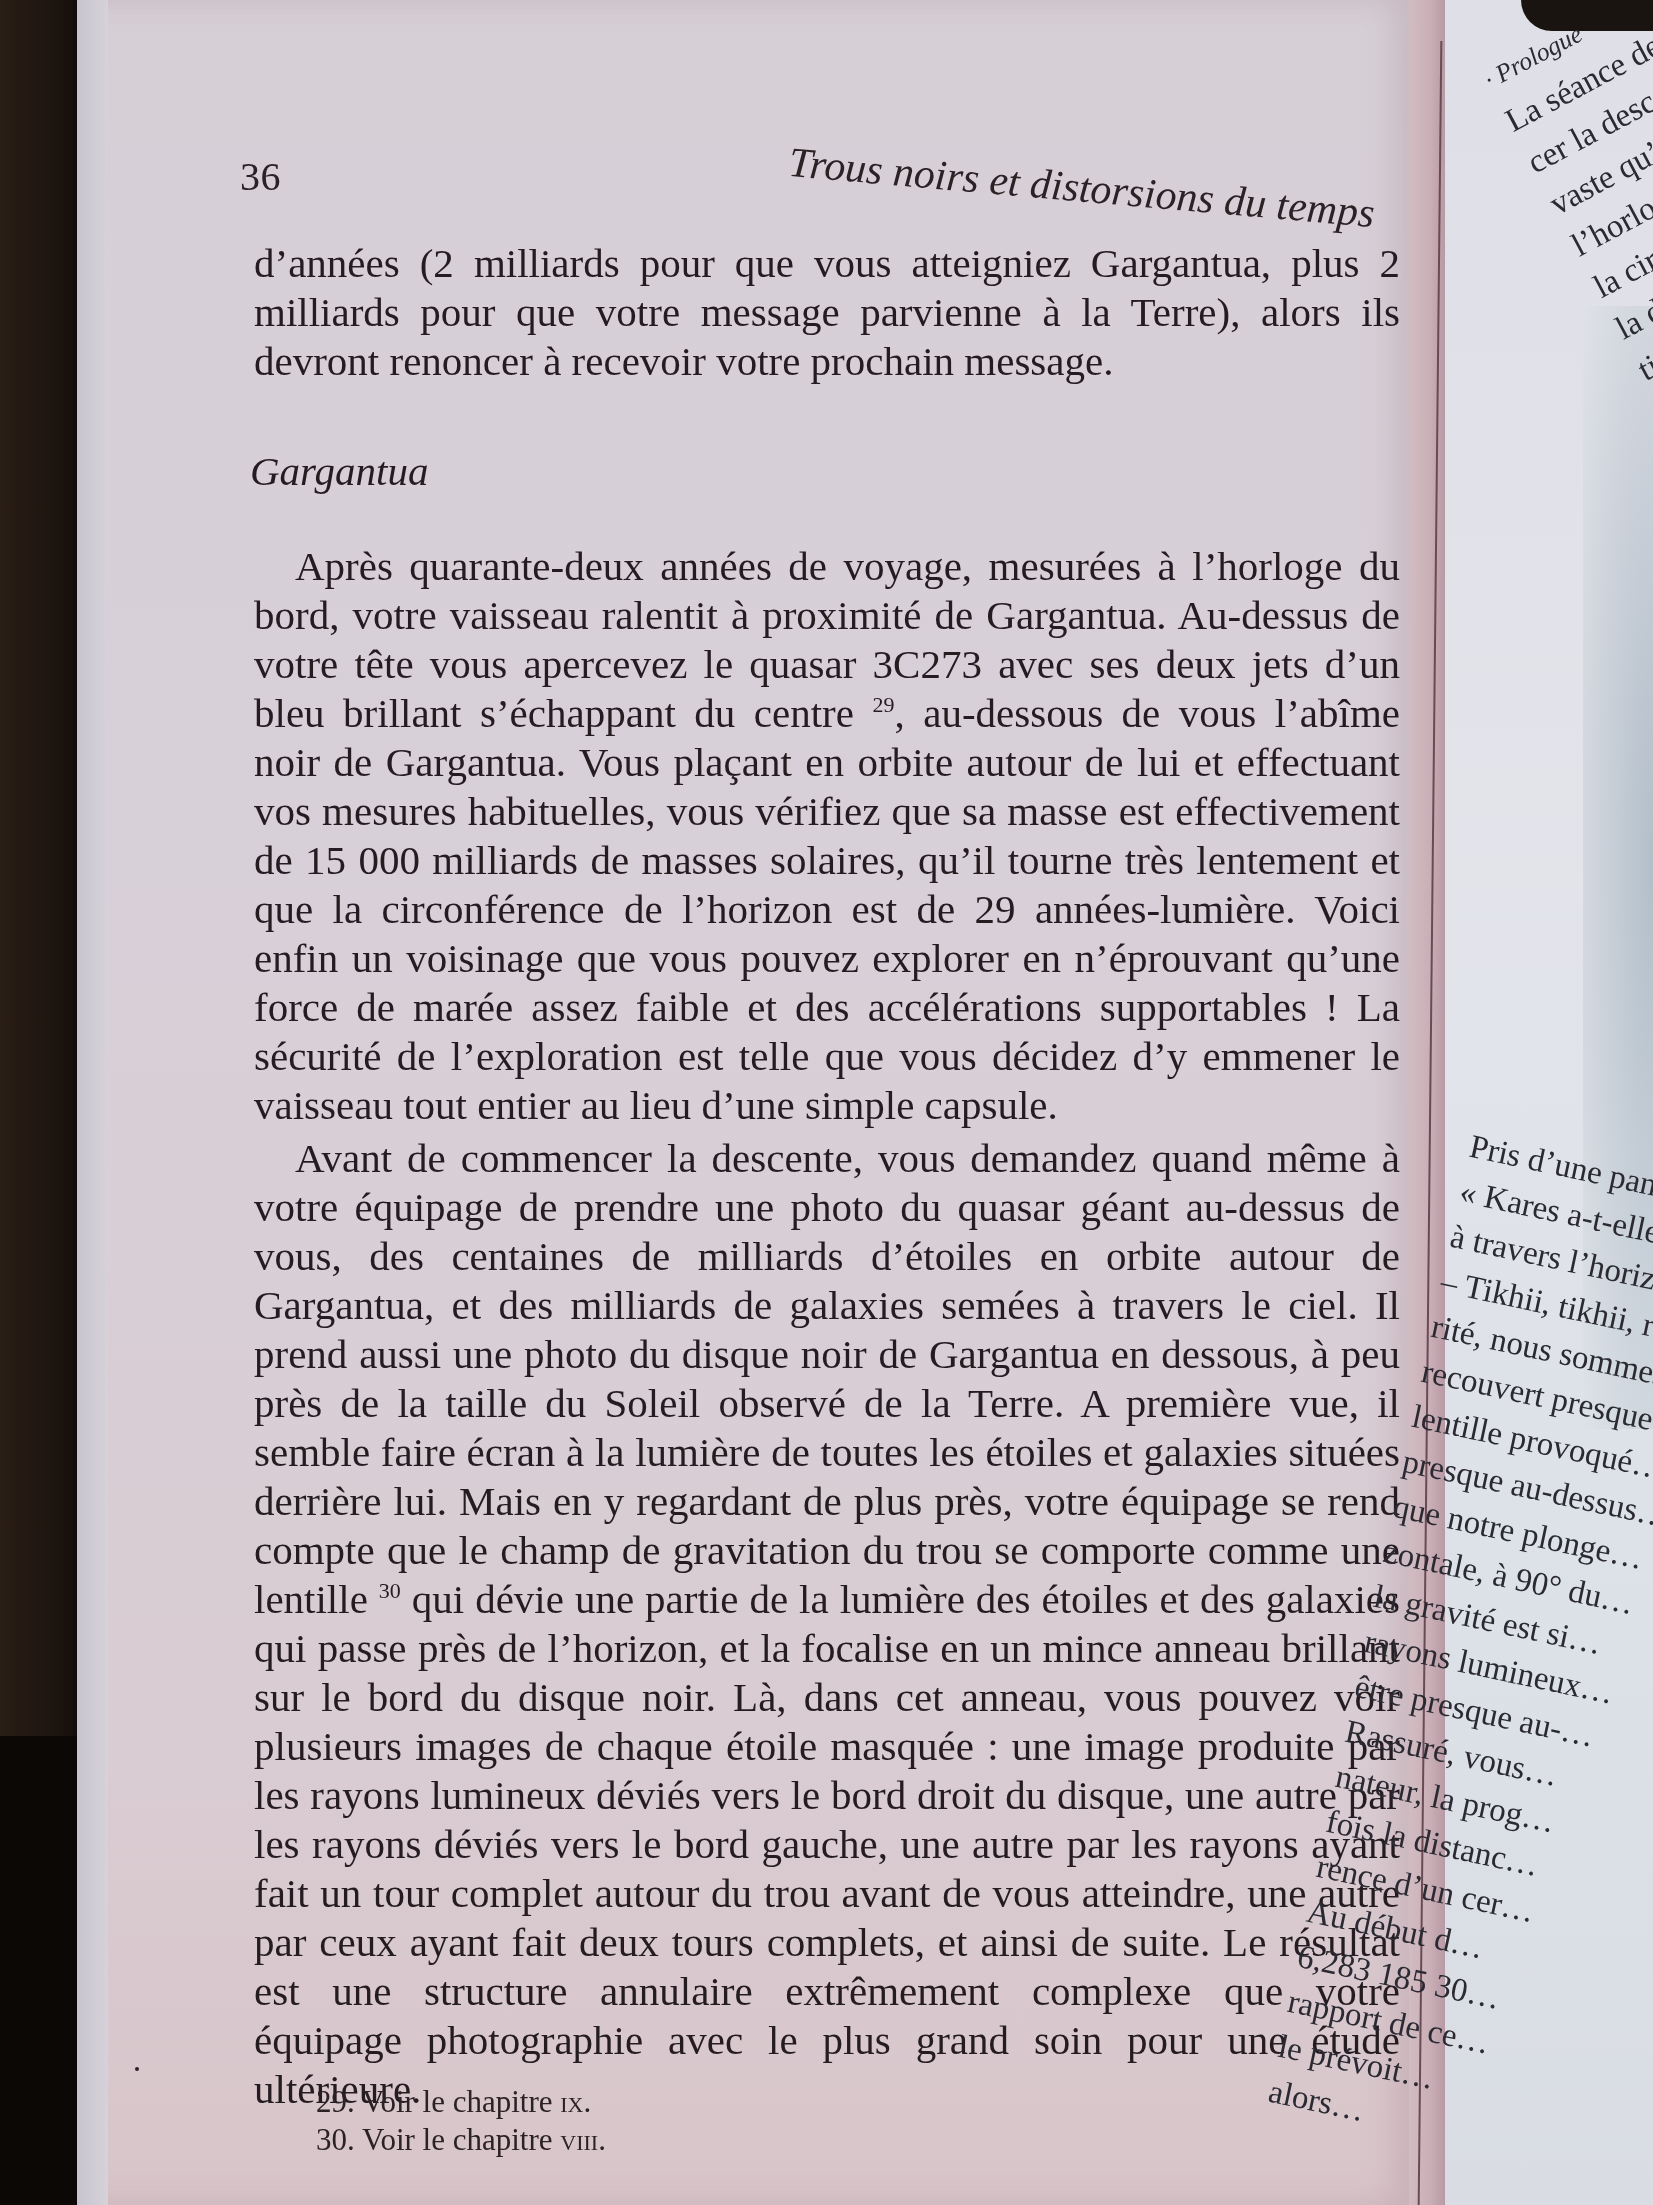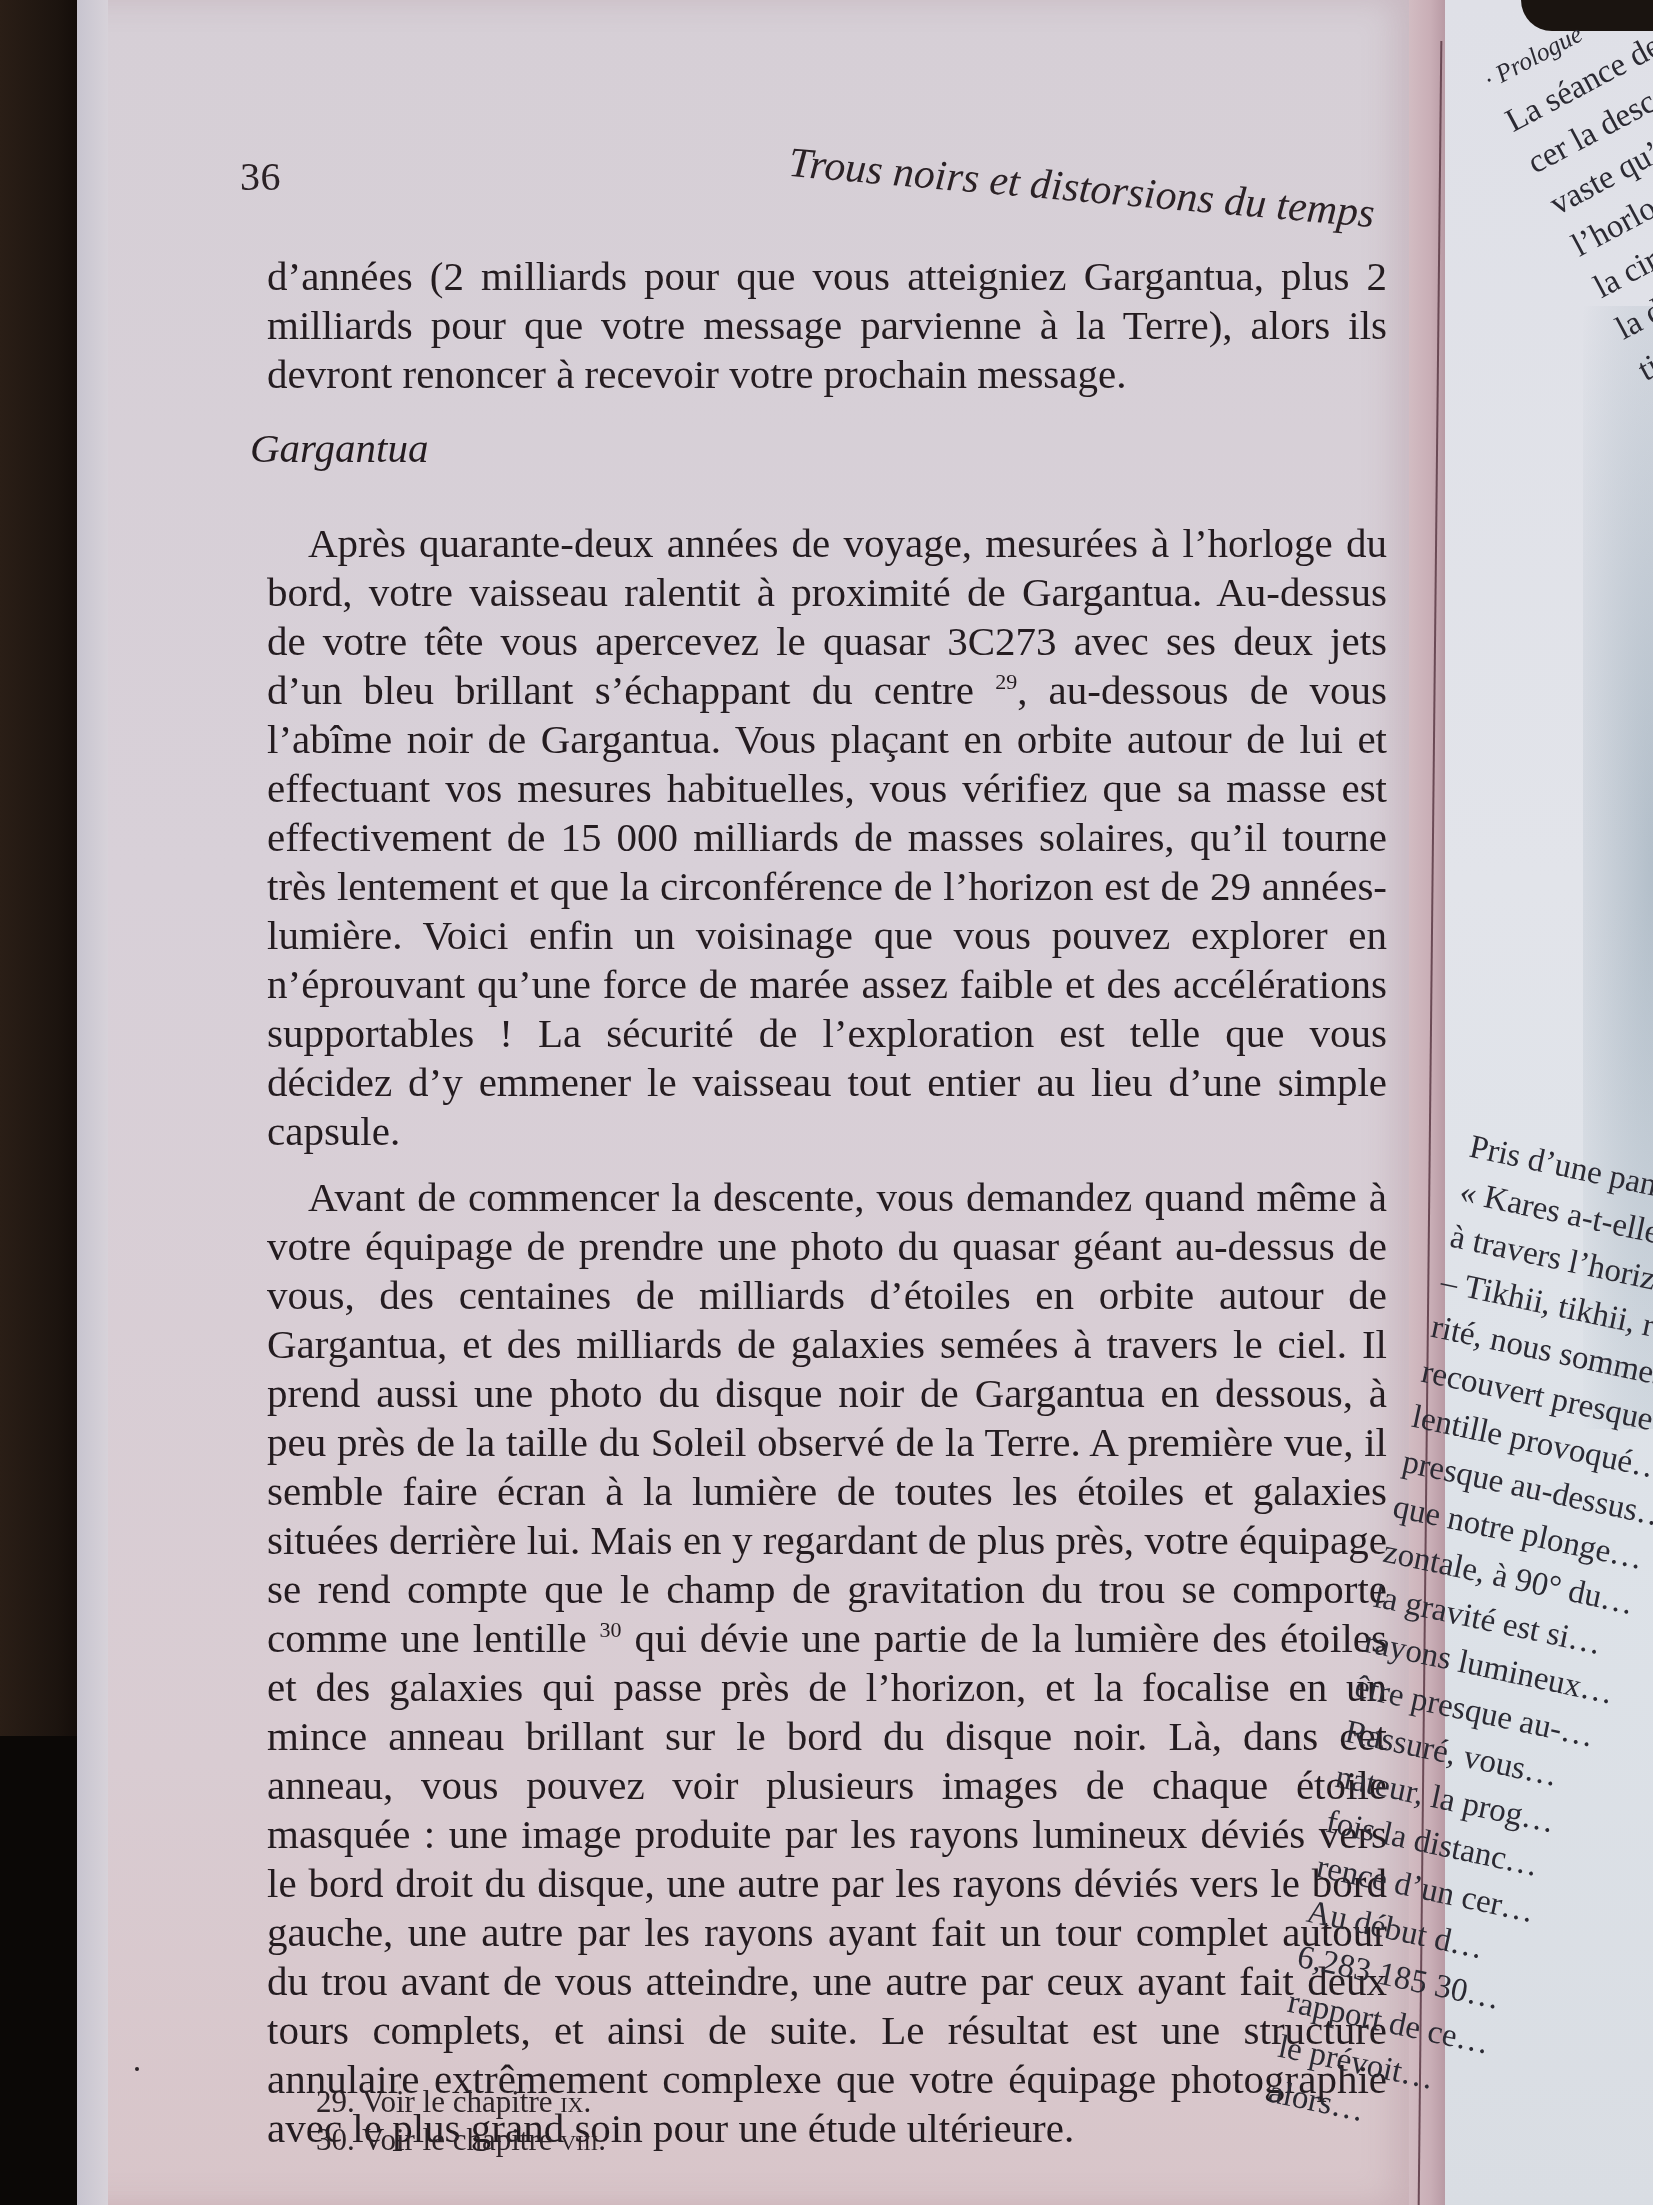--- a/index.html
+++ b/index.html
@@ -57,24 +57,24 @@
   .running-title {
     position: absolute; left: 551px; top: 0; font-size: 42px; font-style: italic;
     transform-origin: left top; transform: rotate(5deg);
     white-space: nowrap;
   }
 
   .text-block {
     position: absolute; left: 250px; top: 235px; width: 1154px;
     color: #241c20; font-size: 41px; line-height: 49px; text-align: justify;
   }
-  .para { margin: 17px; font-family: Liberation Serif, serif; }
+  .para { margin: 4px; font-family: Liberation Serif, serif; }
   .para.indent { text-indent: 41px; }
   .section-title {
-    font-style: italic; font-size: 41px; margin: 25px 0 46px 0;
+    font-style: italic; font-size: 41px; margin: 61px 0 46px 0;
   }
   sup { font-size: 22px; line-height: 0; }
 
   .footnotes {
     position: absolute; left: 316px; top: 2083px; color: #2b2226; font-size: 31px; line-height: 38px;
   }
   .fn-num { display: inline-block; width: 46px; }
   .smallcaps { font-variant: small-caps; text-transform: lowercase; text-align: center; }
 
   .right-text {

